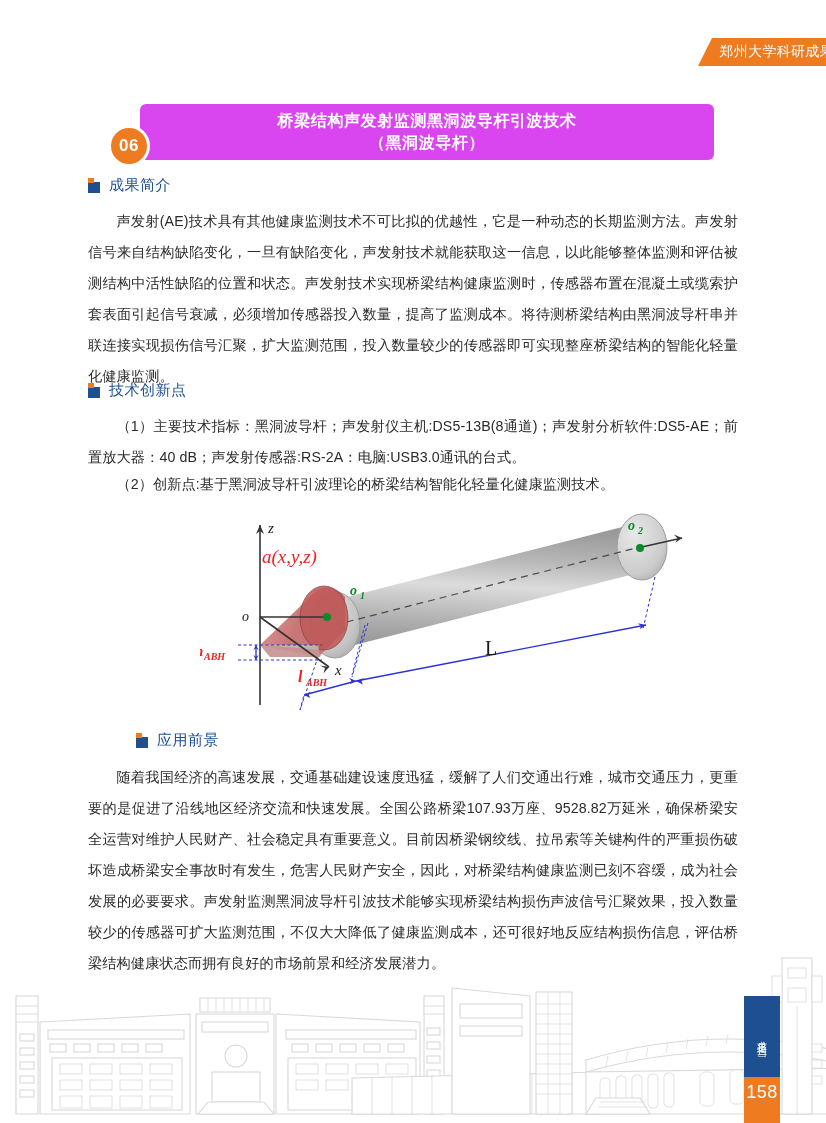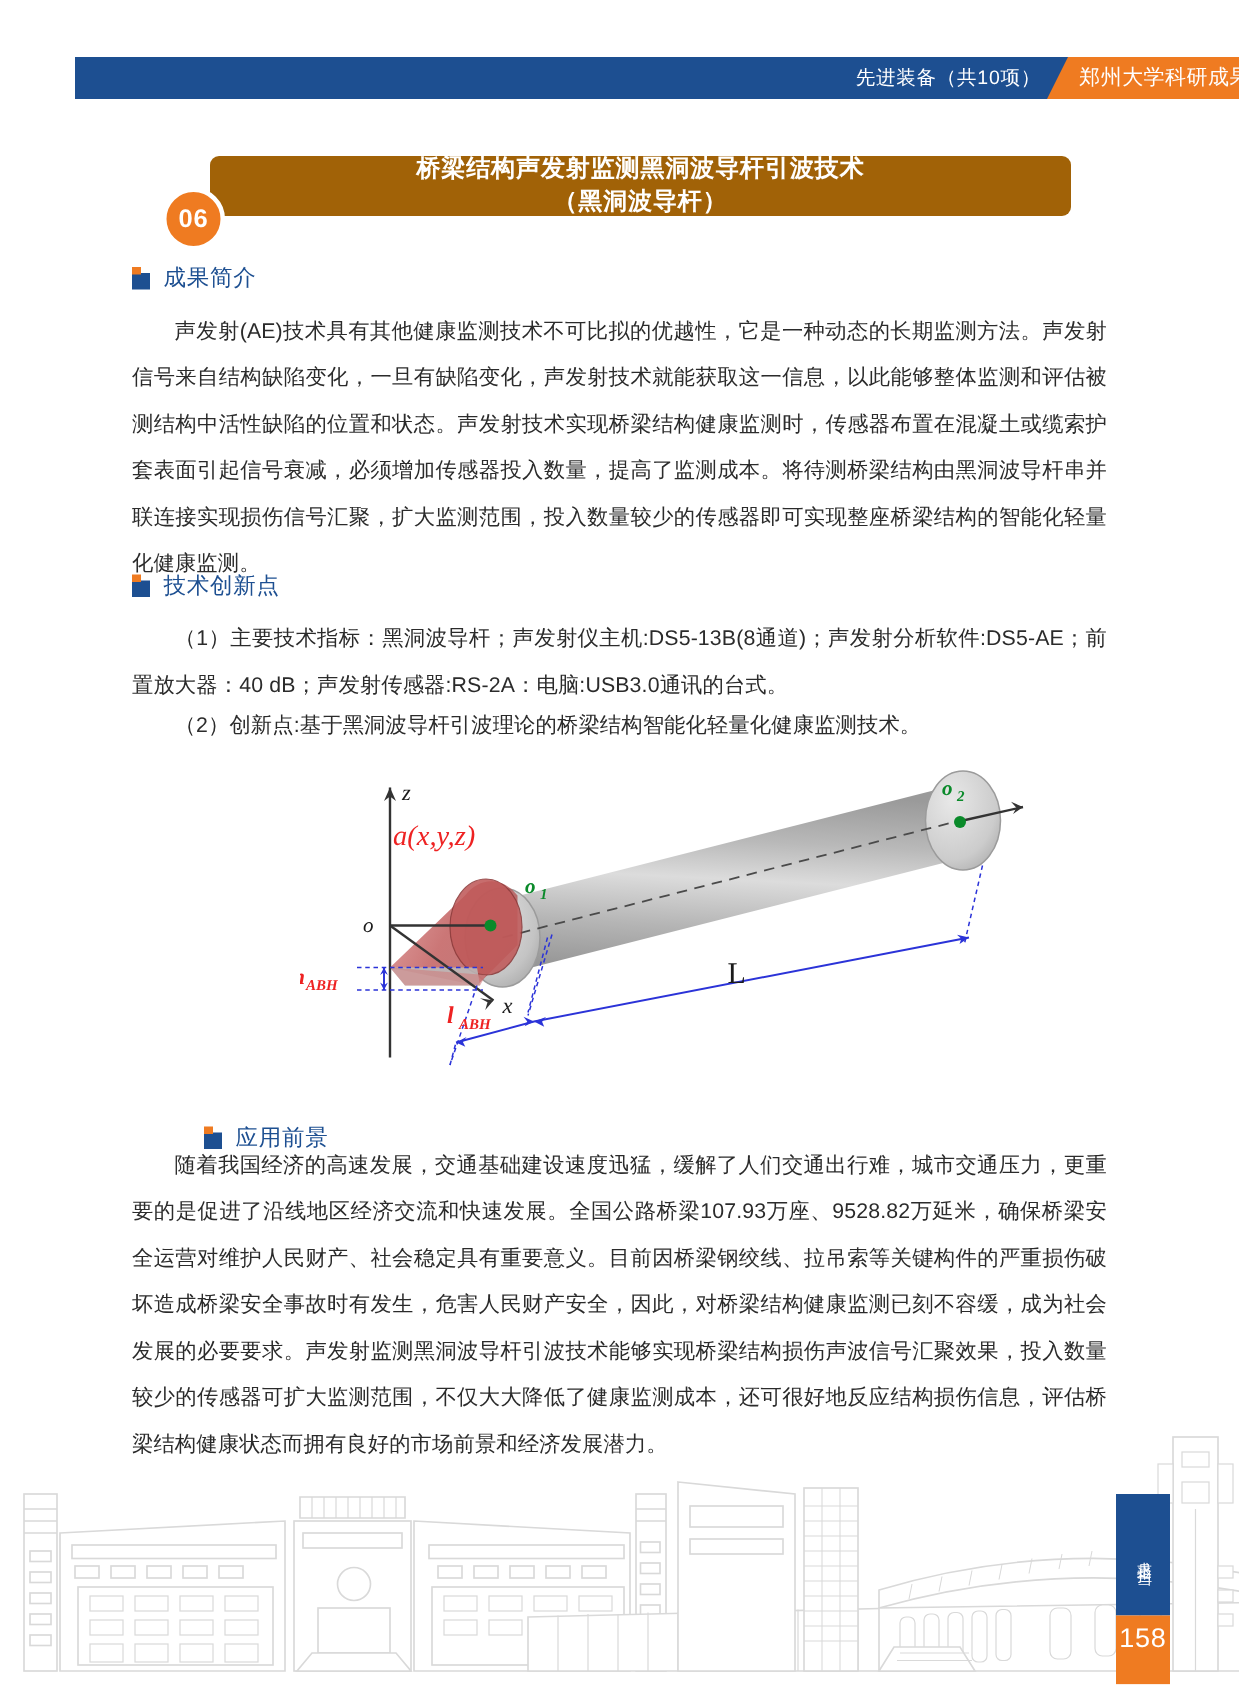--- a/index.html
+++ b/index.html
@@ -59,22 +59,22 @@
 
   
   #title-banner {
     position: absolute;
     left: 108px; top: 104px;
     width: 606px; height: 52px;
   }
   #title-rect {
     position: absolute;
     left: 32px; top: 0;
-    width: 574px; height: 40px;
-    background: #a16207;
+    width: 574px; height: 56px;
+    background: #d946ef;
     border-radius: 6px;
     display: flex;
     flex-direction: column;
     align-items: center;
     justify-content: center;
   }
   #title-rect .t-line {
     color: #ffffff;
     font-size: 16px;
     font-weight: bold;
@@ -211,23 +211,20 @@
     width: 826px; height: 3px;
     background: #ffffff;
   }
 </style>
 </head>
 <body>
 
 <div id="page">
 
   <div id="header-bar">
-    <div id="header-blue">
-      <span class="lbl">先进装备（共10项）</span>
-    </div>
     <div id="header-orange">
       <span class="lbl">郑州大学科研成果汇编</span>
     </div>
   </div>
 
   <div id="title-banner">
     <div id="title-rect">
       <div class="t-line">桥梁结构声发射监测黑洞波导杆引波技术</div>
       <div class="t-line">（黑洞波导杆）</div>
     </div>
@@ -353,21 +350,21 @@
       <text x="-5" y="151" font-family="'Liberation Serif', serif" font-size="15" font-style="italic" font-weight="bold" fill="#ee2222">h</text>
       <text x="4" y="155" font-family="'Liberation Serif', serif" font-size="10" font-style="italic" font-weight="bold" fill="#ee2222">ABH</text>
 
       <text x="98" y="177" font-family="'Liberation Serif', serif" font-size="16" font-style="italic" font-weight="bold" fill="#ee2222">l</text>
       <text x="106" y="181" font-family="'Liberation Serif', serif" font-size="10" font-style="italic" font-weight="bold" fill="#ee2222">ABH</text>
 
       <text x="285" y="150" font-family="'Liberation Serif', serif" font-size="20" fill="#1b1b1b">L</text>
     </svg>
   </div>
 
-  <div class="sec-head" style="left:88px; top:749px;padding-left:48px;">
+  <div class="sec-head" style="left:88px; top:731px;padding-left:48px;">
     <span class="sec-icon">
       <span class="sq"></span>
         <span class="tab"></span>
     </span>
     <span class="sec-text">应用前景</span>
   </div>
   <div class="para indent" style="top:762px;">随着我国经济的高速发展，交通基础建设速度迅猛，缓解了人们交通出行难，城市交通压力，更重要的是促进了沿线地区经济交流和快速发展。全国公路桥梁107.93万座、9528.82万延米，确保桥梁安全运营对维护人民财产、社会稳定具有重要意义。目前因桥梁钢绞线、拉吊索等关键构件的严重损伤破坏造成桥梁安全事故时有发生，危害人民财产安全，因此，对桥梁结构健康监测已刻不容缓，成为社会发展的必要要求。声发射监测黑洞波导杆引波技术能够实现桥梁结构损伤声波信号汇聚效果，投入数量较少的传感器可扩大监测范围，不仅大大降低了健康监测成本，还可很好地反应结构损伤信息，评估桥梁结构健康状态而拥有良好的市场前景和经济发展潜力。</div>
 
   <div id="footer-art">
     <svg width="826" height="175" viewBox="0 0 826 175" xmlns="http://www.w3.org/2000/svg">

